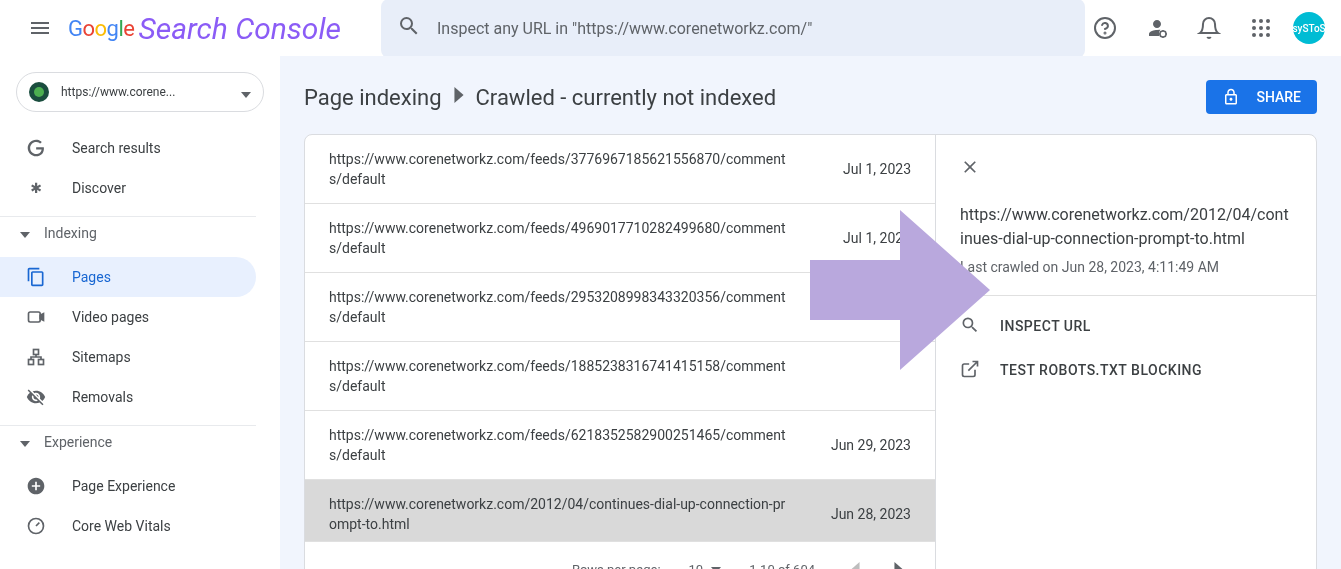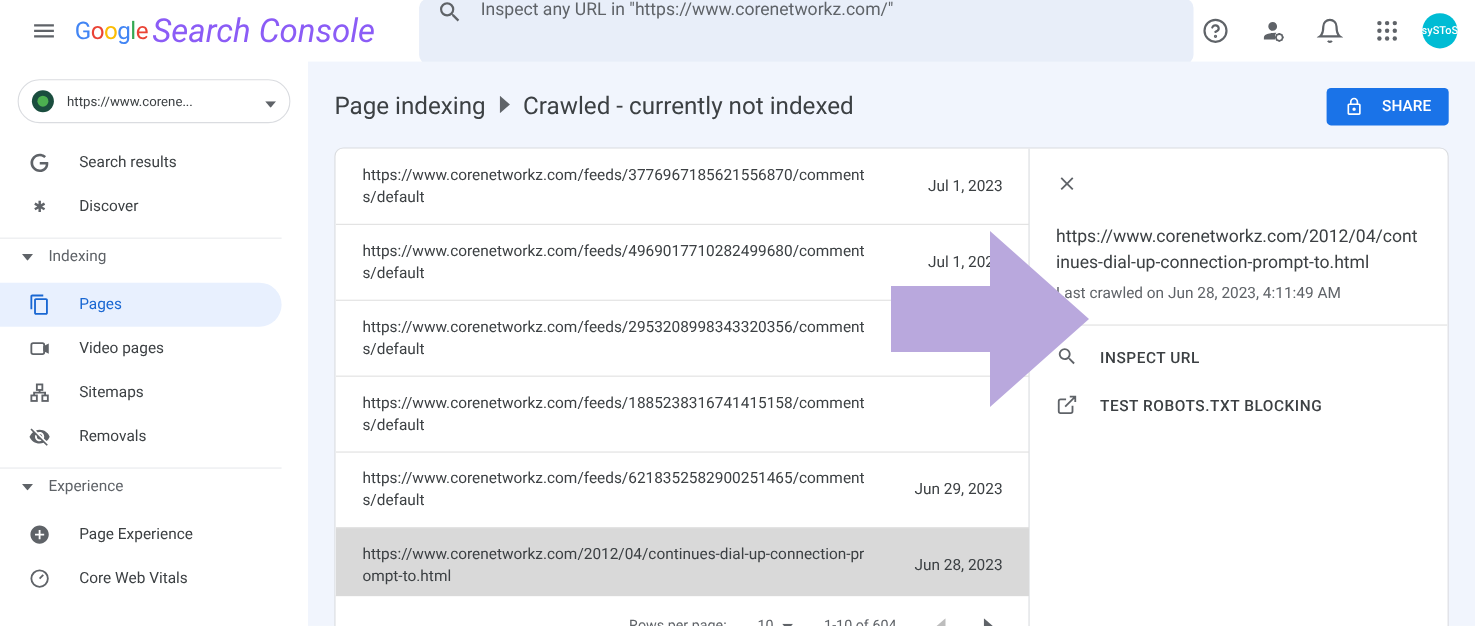--- a/index.html
+++ b/index.html
@@ -5,21 +5,21 @@
 * { margin: 0; padding: 0; box-sizing: border-box; font-family: 'Google Sans', Roboto, Arial, sans-serif; }
 body { background: #fff; width: 1341px; height: 569px; overflow: hidden; position: relative; }
 
 
 .header { height: 56px; display: flex; align-items: center; padding: 0 16px; background: #fff; }
 .menu-btn { width: 48px; height: 48px; display: flex; align-items: center; justify-content: center; color: #5f6368; cursor: pointer; border-radius: 50%; }
 .logo-area { display: flex; align-items: center; margin-left: 4px; margin-right: 40px; }
 .google-logo { font-size: 22px; font-weight: 400; letter-spacing: -0.5px; }
 .g1 { color: #4285f4; } .g2 { color: #ea4335; } .g3 { color: #fbbc05; } .g4 { color: #4285f4; } .g5 { color: #34a853; } .g6 { color: #ea4335; }
 .product-name { font-size: 30px; color: #8b5cf6; margin-left: 4px; font-weight: 400; font-style: italic; }
-.search-bar { flex: 1; max-width: 720px; height: 59px; background: #e8eef9; border-radius: 8px; display: flex; align-items: flex-start; padding: 0 16px; color: #5f6368; }
+.search-bar { flex: 1; max-width: 720px; height: 59px; background: #e8eef9; border-radius: 8px; display: flex; align-items: center; padding: 0 16px; color: #5f6368; }
 .search-bar .sicon { margin-right: 16px; }
 .search-bar .placeholder { font-size: 16px; color: #5f6368; }
 .header-right { margin-left: auto; display: flex; align-items: center; gap: 12px; }
 .header-icon { width: 40px; height: 40px; display: flex; align-items: center; justify-content: center; color: #5f6368; cursor: pointer; border-radius: 50%; }
 .avatar { width: 32px; height: 32px; border-radius: 50%; background: #00bcd4; color: #fff; display: flex; align-items: center; justify-content: center; font-size: 10px; font-weight: 500; }
 
 
 .sidebar { position: absolute; top: 56px; left: 0; width: 280px; bottom: 0; padding-top: 16px; overflow-y: auto; }
 .property-selector { margin: 0 16px 16px; height: 40px; border: 1px solid #dadce0; border-radius: 24px; display: flex; align-items: center; padding: 0 12px; cursor: pointer; }
 .prop-favicon { width: 20px; height: 20px; background: #1a4d3e; border-radius: 50%; margin-right: 12px; position: relative; }

